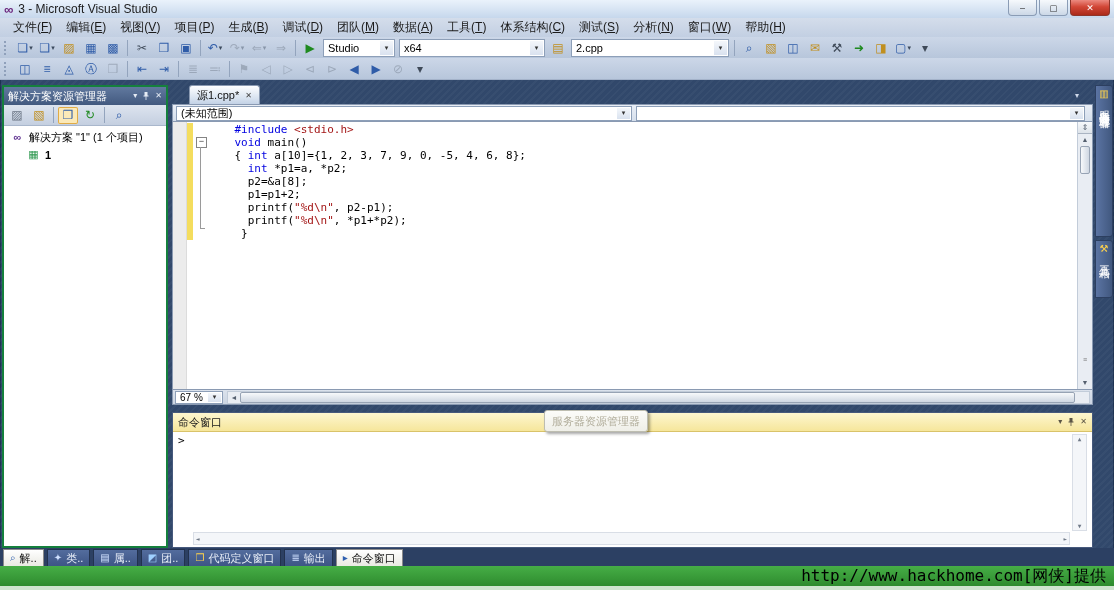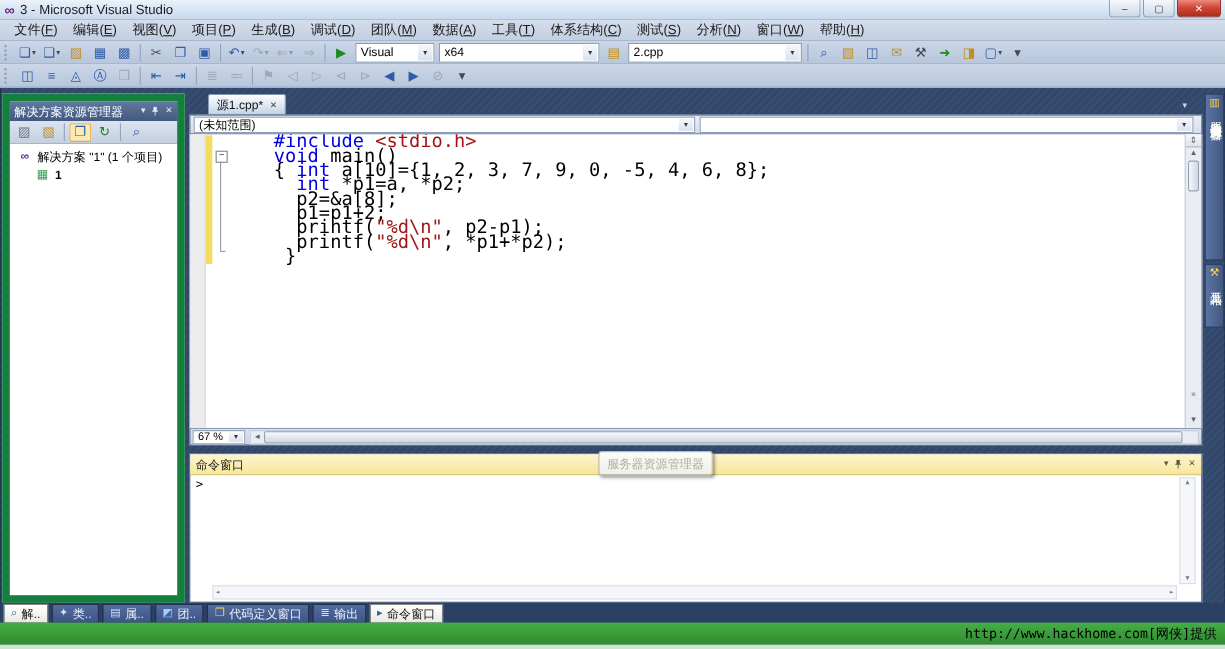--- a/index.html
+++ b/index.html
@@ -39,21 +39,21 @@
       align-items:center;font-size:11px;margin:0 2px;position:relative;padding-left:4px;
       color:#000;box-sizing:border-box;flex:none;}
   .combo .cval{white-space:nowrap;overflow:hidden;}
   .carrow{position:absolute;right:1px;top:1px;bottom:1px;width:13px;display:flex;
       align-items:center;justify-content:center;font-size:7px;color:#333;
       background:linear-gradient(#f4f7fb,#d9e2ef);}
   .ic-blue{color:#2f5ca8;} .ic-yellow{color:#c08f1f;} .ic-green{color:#1f8a1f;}
   .ic-gray{color:#6b7685;} .ic-dark{color:#3f4a59;}
   
   .se{position:absolute;left:2px;top:85px;width:166px;height:463px;background:#fff;
-      border:7px solid #15803d;box-sizing:border-box;display:flex;flex-direction:column;z-index:3;}
+      border:2px solid #15803d;box-sizing:border-box;display:flex;flex-direction:column;z-index:3;}
   .se-head{height:18px;flex:none;background:linear-gradient(#61799f,#42597f);color:#fff;
       font-size:11px;display:flex;align-items:center;padding:0 4px;}
   .hbtns{margin-left:auto;display:flex;gap:5px;align-items:center;color:#e6ecf5;}
   .hbtn{font-size:8px;line-height:1;display:flex;align-items:center;}
   .hbtn svg{fill:currentColor;}
   .hbtns.dark{color:#5b5545;}
   .se-tools{height:20px;flex:none;background:linear-gradient(#dde4ef,#c4cfe0);
       border-bottom:1px solid #a9b7cc;display:flex;align-items:center;padding-left:2px;}
   .se-tools .tbtn{height:17px;}
   .se-tree{flex:1;background:#fff;font-size:11px;padding-top:3px;overflow:hidden;}
@@ -75,21 +75,21 @@
   .navbar .combo{height:15px;}
   .codearea{position:relative;height:268px;background:#fff;border:1px solid #8a9ab2;
       border-top:none;box-sizing:border-box;overflow:hidden;}
   .indmargin{position:absolute;left:0;top:0;bottom:0;width:13px;background:#ececec;border-right:1px solid #dcdcdc;}
   .changebar{position:absolute;left:14px;top:1px;width:6px;height:117px;}
   .fold-box{position:absolute;left:23px;top:15px;width:9px;height:9px;border:1px solid #848484;
       background:#fff;font-size:9px;line-height:7px;text-align:center;color:#333;}
   .fold-line{position:absolute;left:27px;top:25px;width:1px;height:81px;background:#9a9a9a;}
   .fold-foot{position:absolute;left:27px;top:106px;width:5px;height:1px;background:#9a9a9a;}
   .code{position:absolute;left:35px;top:1px;font-family:"DejaVu Sans Mono",monospace;
-      font-size:17px;line-height:13px;white-space:pre;color:#000;}
+      font-size:11px;line-height:13px;white-space:pre;color:#000;}
   .code .k{color:#0000e0;} .code .s{color:#a31515;} .code .p{color:#000;}
   .vscroll{position:absolute;right:0;top:0;bottom:0;width:14px;background:#e9edf3;
       border-left:1px solid #c2ccd9;font-size:7px;color:#55606f;text-align:center;}
   .sphandle{height:11px;border-bottom:1px solid #aab4c2;background:linear-gradient(#f7f9fb,#dde3ea);
       font-size:8px;line-height:11px;}
   .sbtn{height:11px;line-height:11px;}
   .sthumb{margin:1px 2px;height:26px;background:linear-gradient(90deg,#f7f9fb,#cfd7e2);
       border:1px solid #97a3b4;border-radius:2px;}
   .smark{position:absolute;bottom:26px;left:0;right:0;font-size:7px;color:#777;}
   .sdown{position:absolute;bottom:1px;left:0;right:0;}
@@ -125,21 +125,21 @@
   .rtab .ric{font-size:10px;line-height:1;}
   .bottomtabs{position:absolute;left:0;top:548px;width:100%;height:18px;background:#2c4063;
       display:flex;align-items:flex-start;padding:1px 0 0 3px;gap:3px;box-sizing:border-box;z-index:4;}
   .btab{height:16px;display:inline-flex;align-items:center;gap:4px;padding:0 6px;font-size:11px;
       border:1px solid #22324e;background:linear-gradient(#536c9d,#3d5585);color:#e8eef8;}
   .btab .ic{font-size:10px;line-height:1;}
   .btab.active{background:linear-gradient(#ffffff,#e9e9e2);color:#111;border-color:#8a8a8a;}
   .promo{position:absolute;left:0;top:566px;width:100%;height:24px;box-sizing:border-box;
       background:linear-gradient(#46ae46,#339233 80%,#2e8a2e);border-bottom:4px solid #cfe4cf;
       display:flex;align-items:center;justify-content:flex-end;padding-right:8px;
-      font-family:"DejaVu Sans Mono",monospace;font-size:12px;color:#000;z-index:6;padding-left:22px;}
+      font-family:"DejaVu Sans Mono",monospace;font-size:16px;color:#000;z-index:6;padding-left:22px;}
   .tooltip{position:absolute;left:544px;top:410px;width:102px;height:20px;z-index:20;
       background:linear-gradient(#fcfcf9,#efefe8);border:1px solid #bdbdb0;border-radius:3px;
       box-shadow:2px 2px 3px rgba(0,0,0,.35);display:flex;align-items:center;justify-content:center;
       font-size:11px;color:#b1ad9b;}
 </style>
 </head>
 <body>
 
 <div class="vs">
 
@@ -219,21 +219,21 @@
         <span class="dda">▾</span>
       </span>
       <span class="tbtn muted">
         <span class="glyph ic-gray">⇒</span>
       </span>
       <span class="sep"></span>
       <span class="tbtn">
         <span class="glyph ic-green">▶</span>
       </span>
       <span class="combo" style="width: 72px;">
-        <span class="cval">Visual</span>
+        <span class="cval">Studio</span>
         <span class="carrow">▾</span>
       </span>
       <span class="combo" style="width: 146px;">
         <span class="cval">x64</span>
         <span class="carrow">▾</span>
       </span>
       <span class="tbtn">
         <span class="glyph ic-yellow">▤</span>
       </span>
       <span class="combo" style="width: 158px;">

